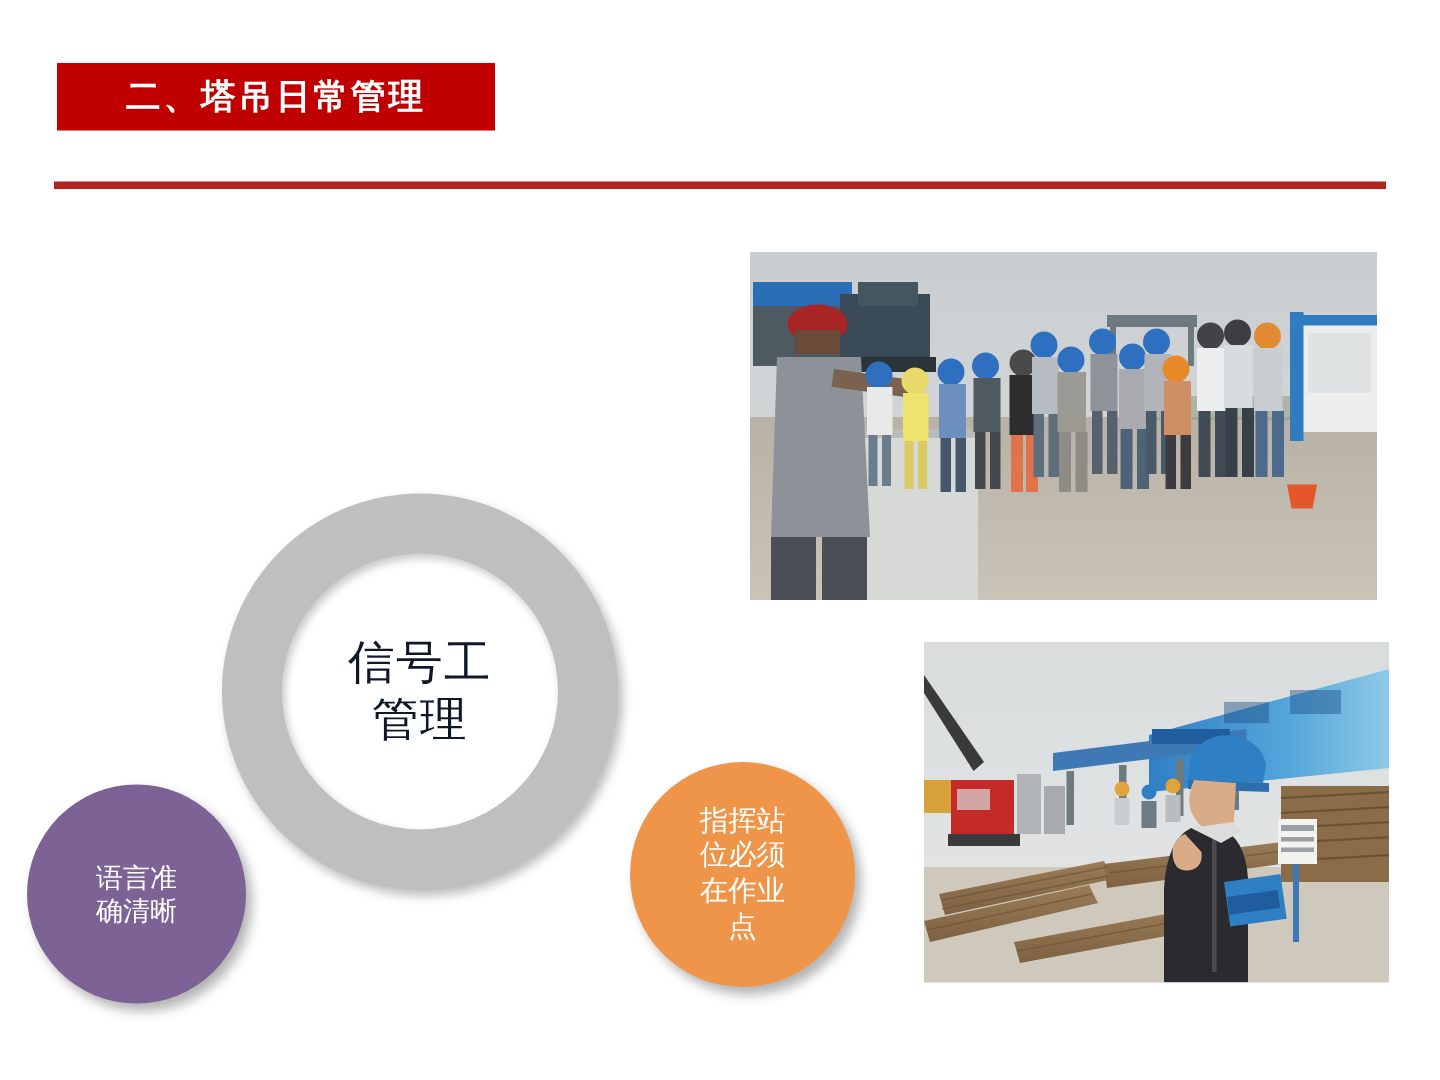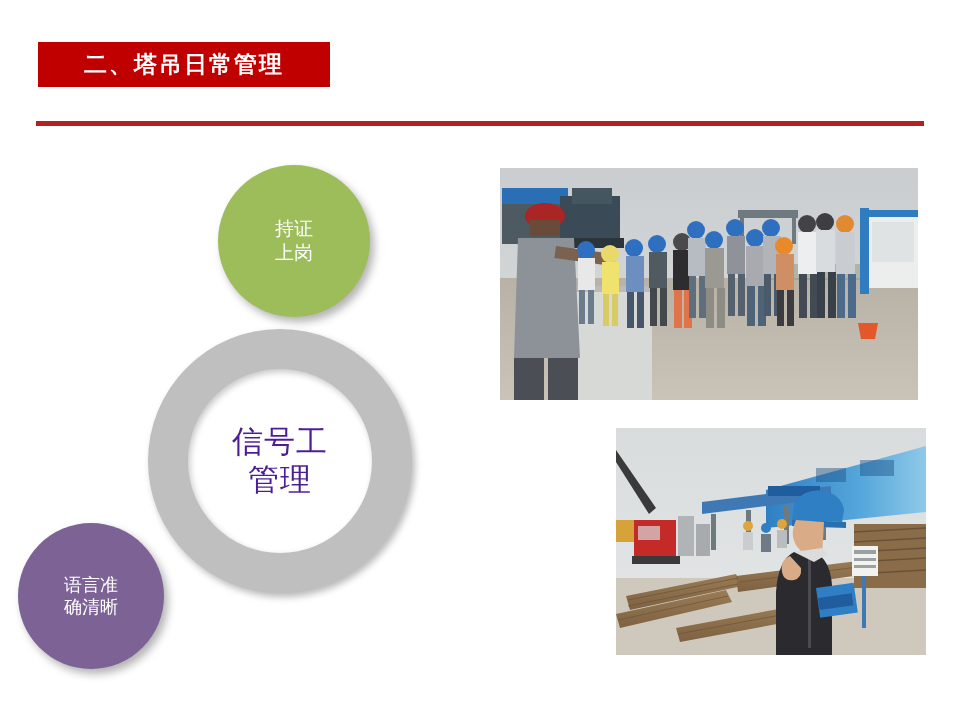--- a/index.html
+++ b/index.html
@@ -50,21 +50,21 @@
     position:absolute;
     left:40px; top:40px;
     width:184px; height:184px;
     border-radius:50%;
     background:#ffffff;
     box-shadow: inset 2px 3px 6px rgba(0,0,0,0.22);
     display:flex; flex-direction:column;
     align-items:center; justify-content:center;
   }
   .ring-inner .ctr-line {
-    color:#4c1d95;
+    color:#0f172a;
     font-size:31px;
     line-height:1.22;
     letter-spacing:1px;
     white-space:nowrap;
   }
 
   .bubble {
     position:absolute;
     border-radius:50%;
     display:flex; align-items:center; justify-content:center;
@@ -117,34 +117,36 @@
 
   <div class="diagram">
 
     <div class="ring-outer">
       <div class="ring-inner">
         <span class="ctr-line">信号工</span>
         <span class="ctr-line">管理</span>
       </div>
     </div>
 
-    <div class="bubble bubble-green">
-      <div class="btext">
-        <div>持证</div>
-        <div>上岗</div>
-      </div>
-    </div>
 
     <div class="bubble bubble-purple">
       <div class="btext">
         <div>语言准</div>
         <div>确清晰</div>
       </div>
     </div>
 
+    <div class="bubble bubble-orange">
+      <div class="btext">
+        <div>指挥站</div>
+        <div>位必须</div>
+        <div>在作业</div>
+        <div>点</div>
+      </div>
+    </div>
   </div>
 
   <div class="photo photo-top">
     <svg viewBox="0 0 418 232" preserveAspectRatio="none">
       <defs>
         <linearGradient id="skyA" x1="0" y1="0" x2="0" y2="1">
           <stop offset="0%" stop-color="#c9cdd0"></stop>
             <stop offset="100%" stop-color="#dcdedd"></stop>
         </linearGradient>
         <linearGradient id="grndA" x1="0" y1="0" x2="0" y2="1">

